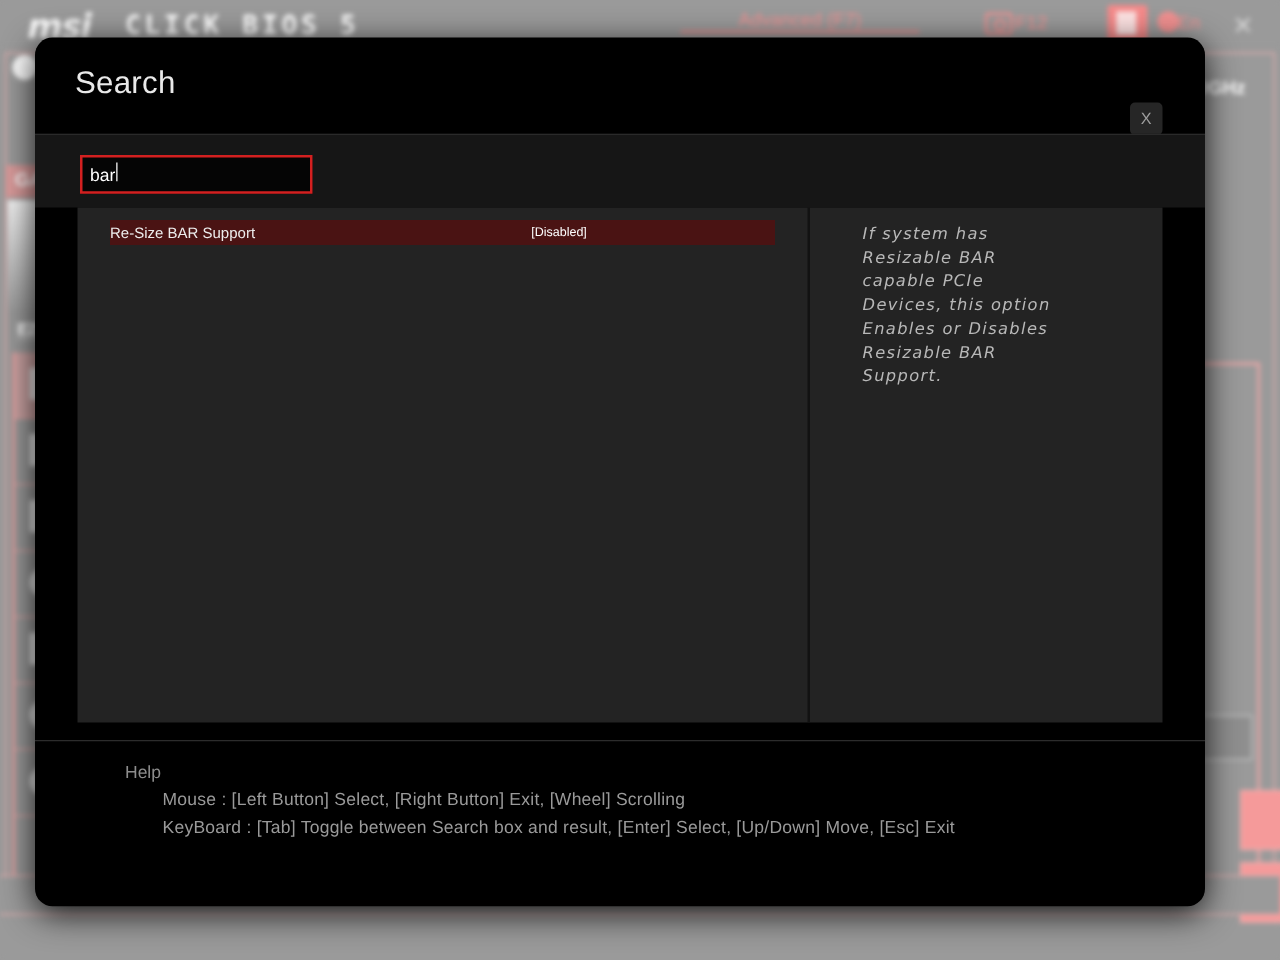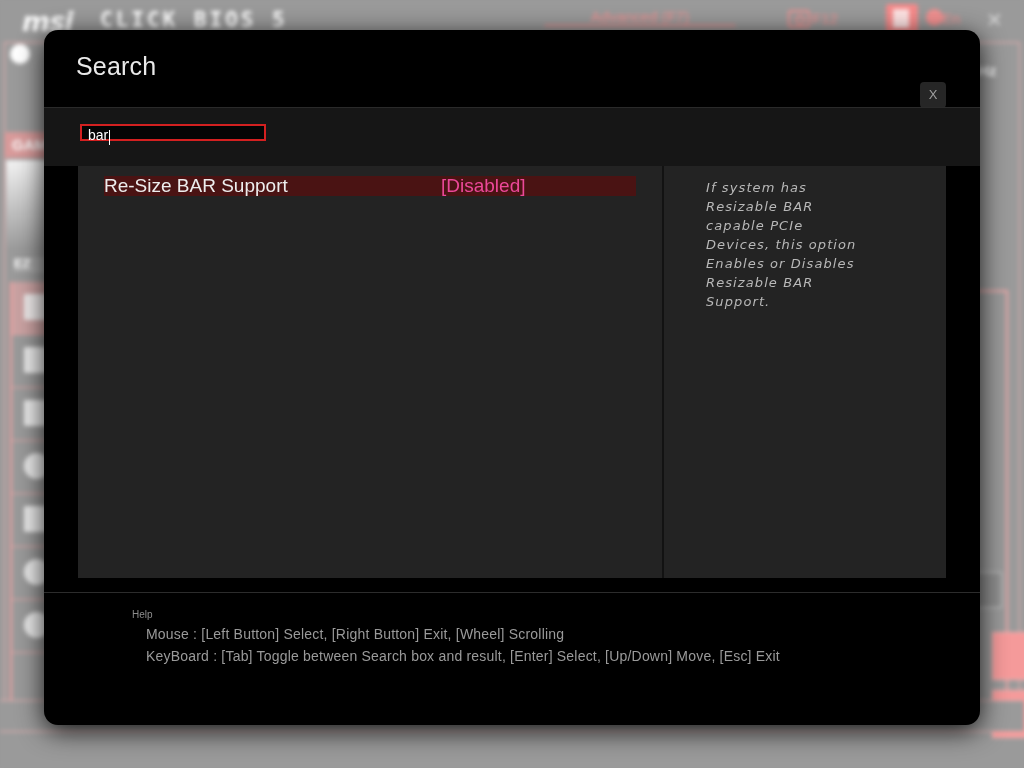--- a/index.html
+++ b/index.html
@@ -227,21 +227,21 @@
   .bg-outer-frame {
     position: absolute;
     left: 4px; top: 42px;
     width: 1014px; height: 680px;
     border: 1px solid #f0b0b0;
   }
 
   
   #search-dialog {
     position: absolute;
-    left: 44px;
+    left: 28px;
     top: 30px;
     width: 936px;
     height: 695px;
     background: #000000;
     border-radius: 14px;
     box-shadow: 0 6px 26px rgba(0,0,0,.85);
     overflow: hidden;
   }
 
   .dlg-header {
@@ -276,21 +276,21 @@
     position: relative;
     height: 58px;
     background: #161616;
     border-top: 1px solid #2a2a2a;
   }
   .search-input-wrap {
     position: absolute;
     left: 36px;
     top: 16px;
     width: 186px;
-    height: 17px;
+    height: 31px;
     border: 2px solid #d32020;
     background: #050505;
     box-sizing: border-box;
     text-decoration: underline;
   }
   .search-input-wrap input {
     width: 100%;
     height: 100%;
     border: 0;
     outline: 0;
@@ -327,28 +327,28 @@
   .result-row {
     position: relative;
     margin: 10px 26px 0 26px;
     height: 20px;
     background: #4a1313;
     display: flex;
     align-items: center;
     cursor: pointer;
   }
   .result-name {
-    font-size: 19px;
+    font-size: 12px;
     color: #ededed;
   }
   .result-value {
     position: absolute;
     left: 337px;
-    font-size: 19px;
-    color: #ec4899;
+    font-size: 10px;
+    color: #ffffff;
   }
 
   .desc-pane {
     position: relative;
     flex: 1;
     padding: 12px 18px 0 42px;
     font-style: italic;
   }
   .desc-text {
     font-family: "DejaVu Sans", sans-serif;
@@ -360,23 +360,23 @@
   }
 
   .dlg-footer {
     position: relative;
     margin-top: 14px;
     border-top: 1px solid #2c2c2c;
     height: 120px;
     padding: 16px 0 0 26px;
   }
   .help-label {
-    font-size: 10px;
+    font-size: 14px;
     color: #8d8d8d;
-    margin-left: 62px;
+    margin-left: 46px;
   }
   .help-line {
     font-size: 14px;
     color: #9a9a9a;
     margin-left: 76px;
     margin-top: 6px;
     letter-spacing: .2px;
   }
 </style>
 </head>

